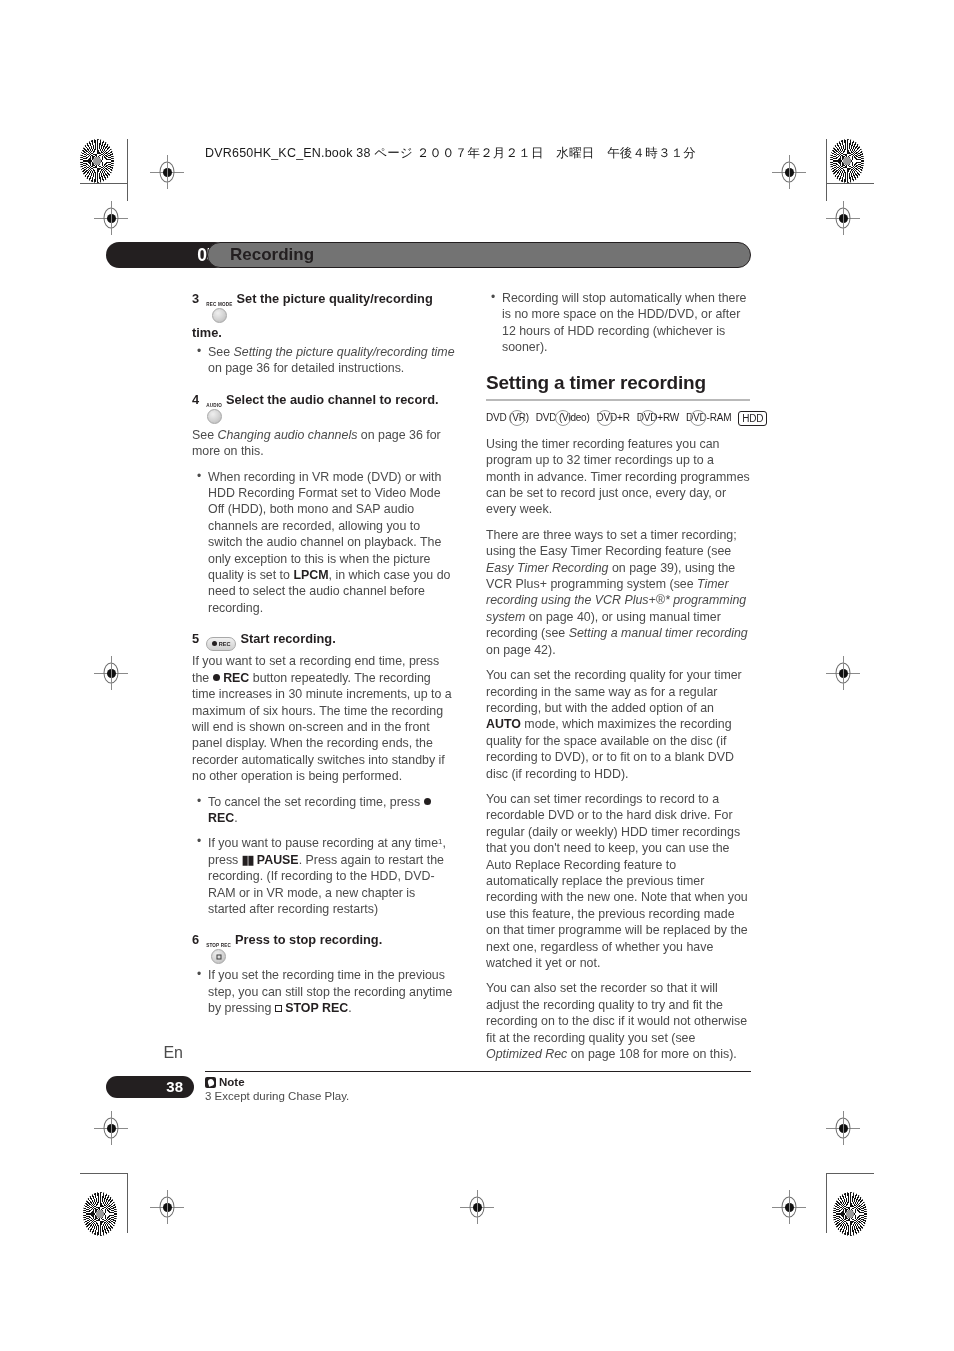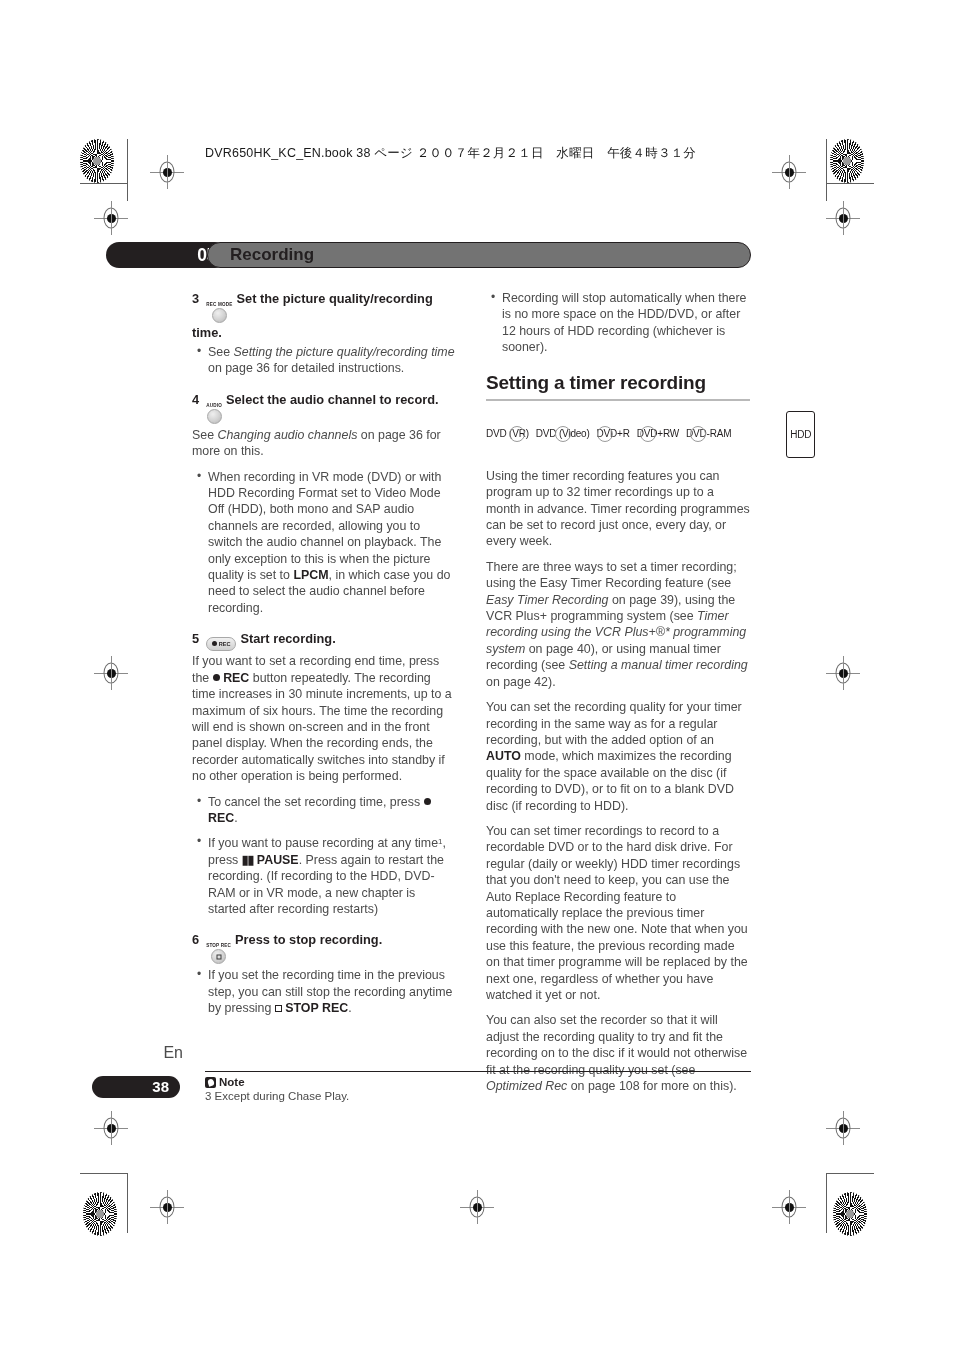--- a/index.html
+++ b/index.html
@@ -279,29 +279,28 @@
     border: 0.9px solid #9b9b9b;
     border-radius: 50%;
     box-sizing: border-box;
   }
   .badge.r-left  .ring { left: 26%; }
   .badge.r-mid   .ring { left: 50%; }
   .badge.r-right .ring { left: 72%; }
   .badge.boxed {
     border: 1.1px solid #231f20;
     border-radius: 3px;
-    padding: 16px 3px;
+    padding: 0 3px;
     line-height: 13px;
-    margin-left: 48px;
   }
 
   
   .page-pill {
     position: absolute;
-    left: 92px; top: 1076px;
+    left: 106px; top: 1076px;
     width: 88px; height: 22px;
     background: #231f20;
     border-radius: 11px;
     color: #fff;
     font-size: 15px;
     font-weight: bold;
     text-align: right;
     line-height: 22px;
     padding-right: 11px;
     box-sizing: border-box;

